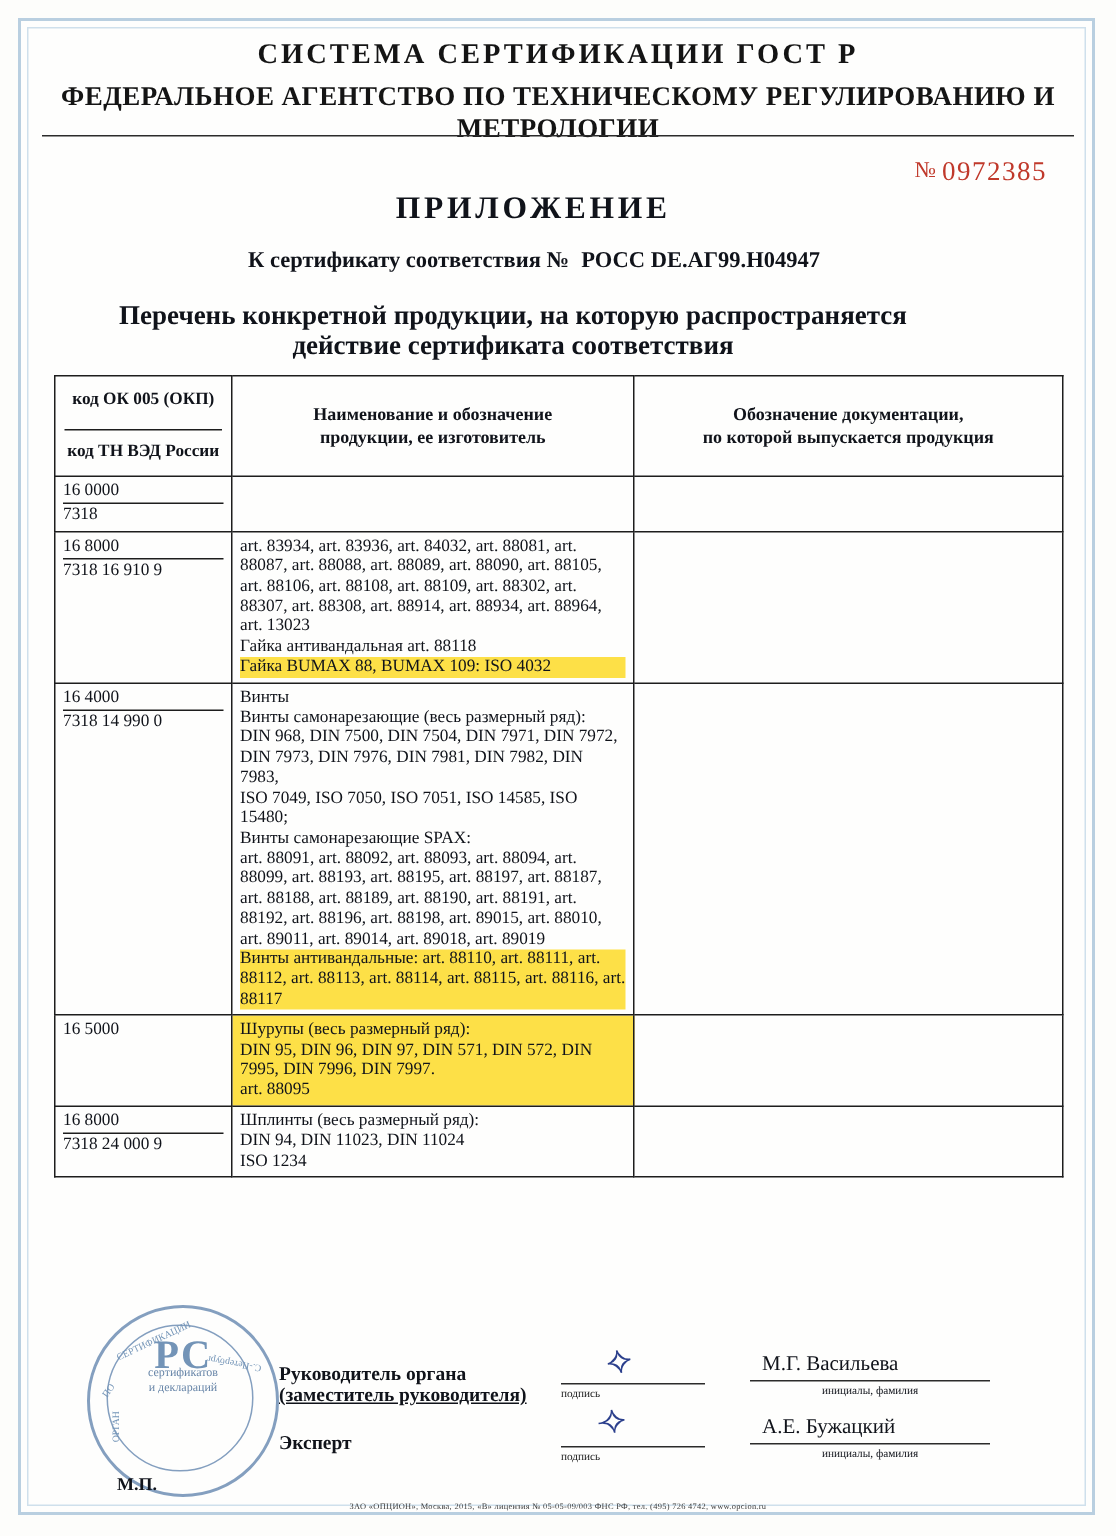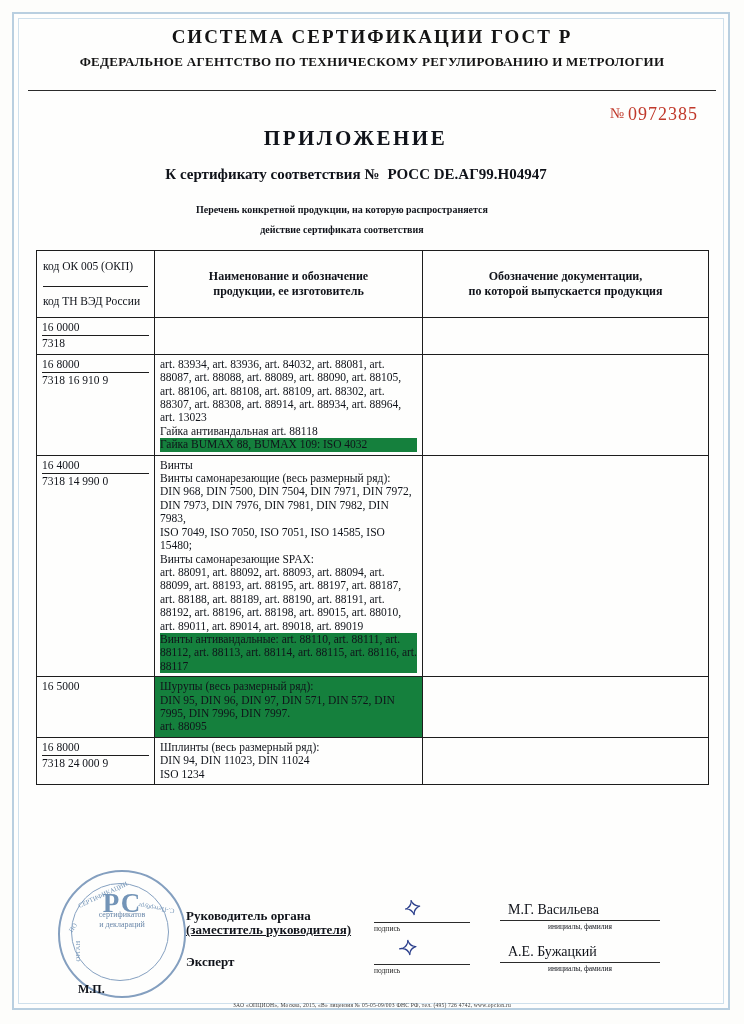--- a/index.html
+++ b/index.html
@@ -46,21 +46,21 @@
     text-align: center;
   }
   .header-title {
     font-size: 19px;
     font-weight: bold;
     letter-spacing: 2px;
     color: #141414;
     margin: 0 0 6px 0;
   }
   .header-sub {
-    font-size: 13px;
+    font-size: 18px;
     font-weight: bold;
     letter-spacing: 0.3px;
     color: #141414;
     margin: 0;
   }
   .header-rule {
     position: absolute;
     left: 28px; top: 90px;
     width: 688px;
     border-bottom: 1.6px solid #2b2b2b;
@@ -100,21 +100,21 @@
   }
   .cert-line .cert-no {
     font-weight: bold;
     margin-left: 8px;
   }
   .subtitle {
     position: absolute;
     left: 0; top: 200px;
     width: 684px;
     text-align: center;
-    font-size: 10px;
+    font-size: 18px;
     font-weight: bold;
     line-height: 20px;
   }
 
   
   table.products {
     position: absolute;
     left: 36px;
     top: 250px;
     width: 672px;
@@ -134,39 +134,39 @@
     font-size: 12px;
     vertical-align: middle;
     padding: 8px 6px;
     line-height: 15px;
   }
   .col-code { width: 118px; }
   .col-name { width: 268px; }
   .col-doc  { width: 286px; }
 
   .th-code-inner {
-    text-align: left;
-    font-weight: normal;
+    text-align: center;
+    font-weight: bold;
     font-size: 11.5px;
   }
   .th-code-top {
     padding-bottom: 12px;
     border-bottom: 1px solid #1d1d1d;
     margin-bottom: 7px;
   }
   .code-cell .c1 {
     border-bottom: 1px solid #1d1d1d;
     padding-bottom: 1px;
     margin-bottom: 1px;
     display: block;
   }
   .code-cell .c2 { display: block; }
   .name-cell { }
   .highlight {
-    background: #15803d;
+    background: #fde047;
   }
 
   
   .sig-area { position: absolute; left: 0; top: 880px; width: 744px; height: 120px; }
   .stamp {
     position: absolute;
     left: 58px; top: -10px;
     width: 124px; height: 124px;
     border-radius: 50%;
     border: 2px solid #6f8fb5;

